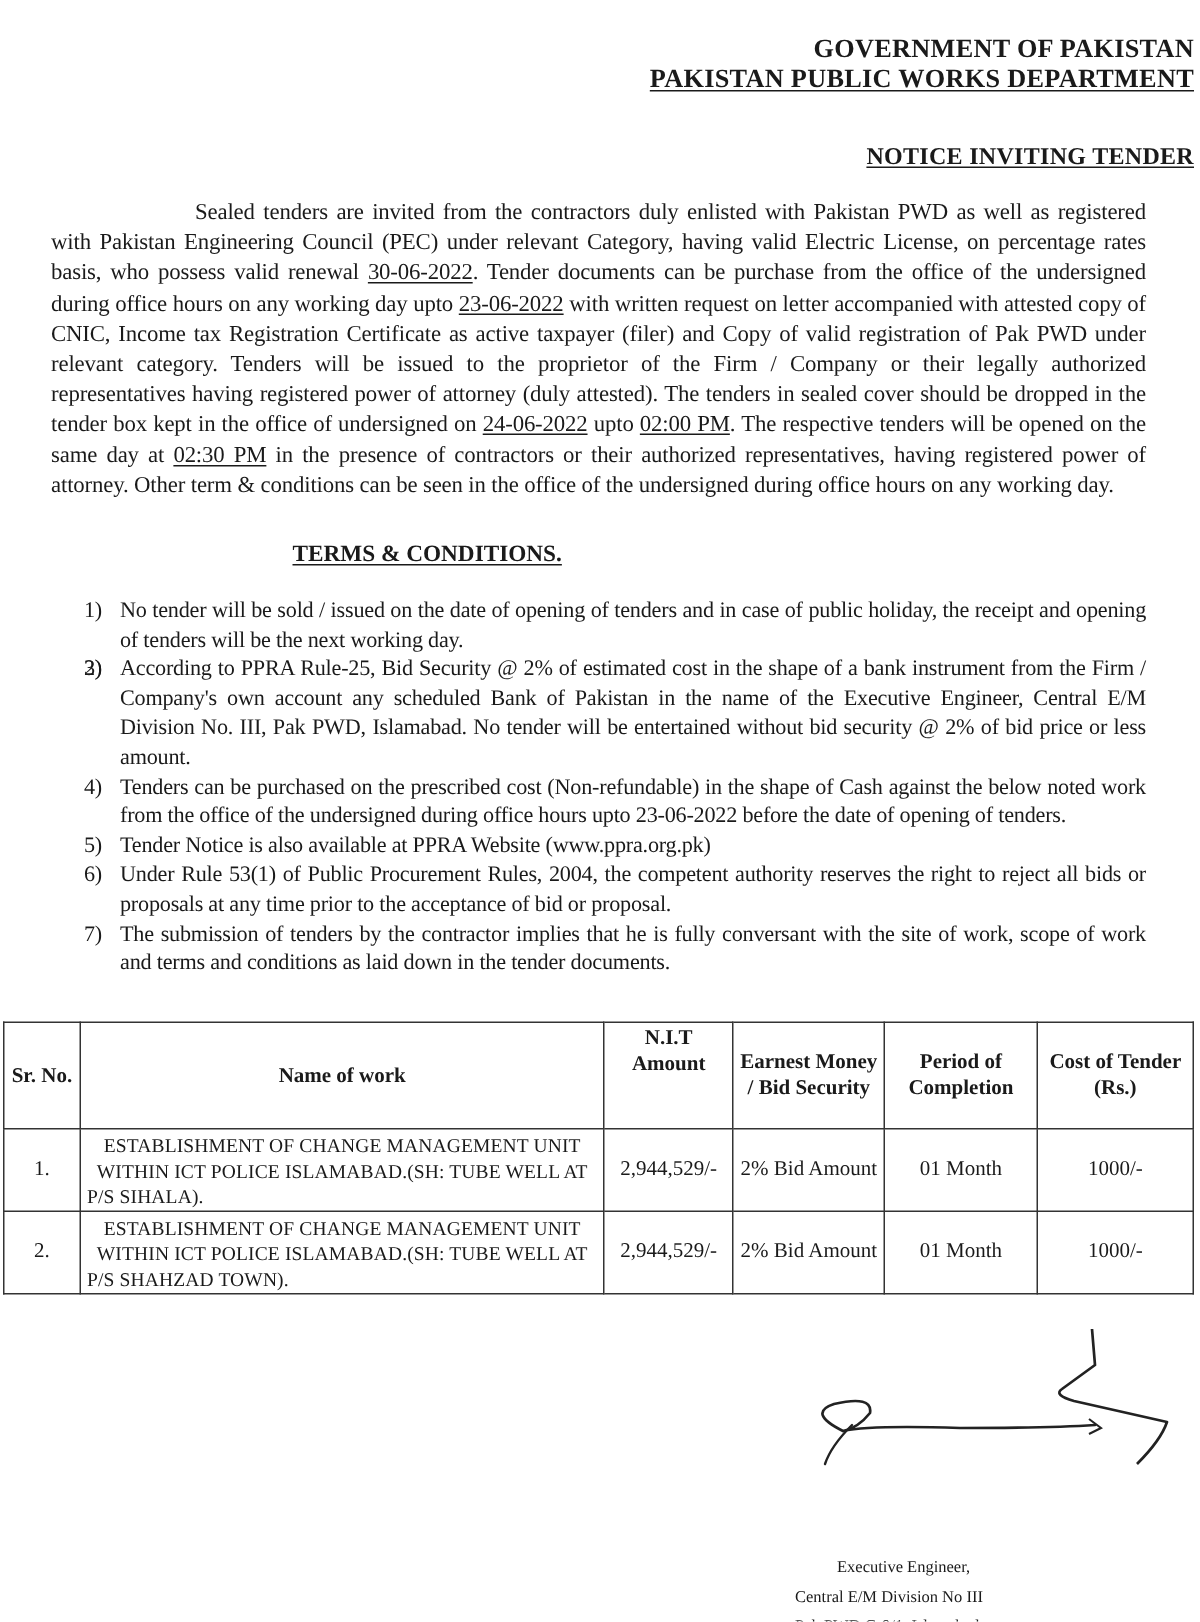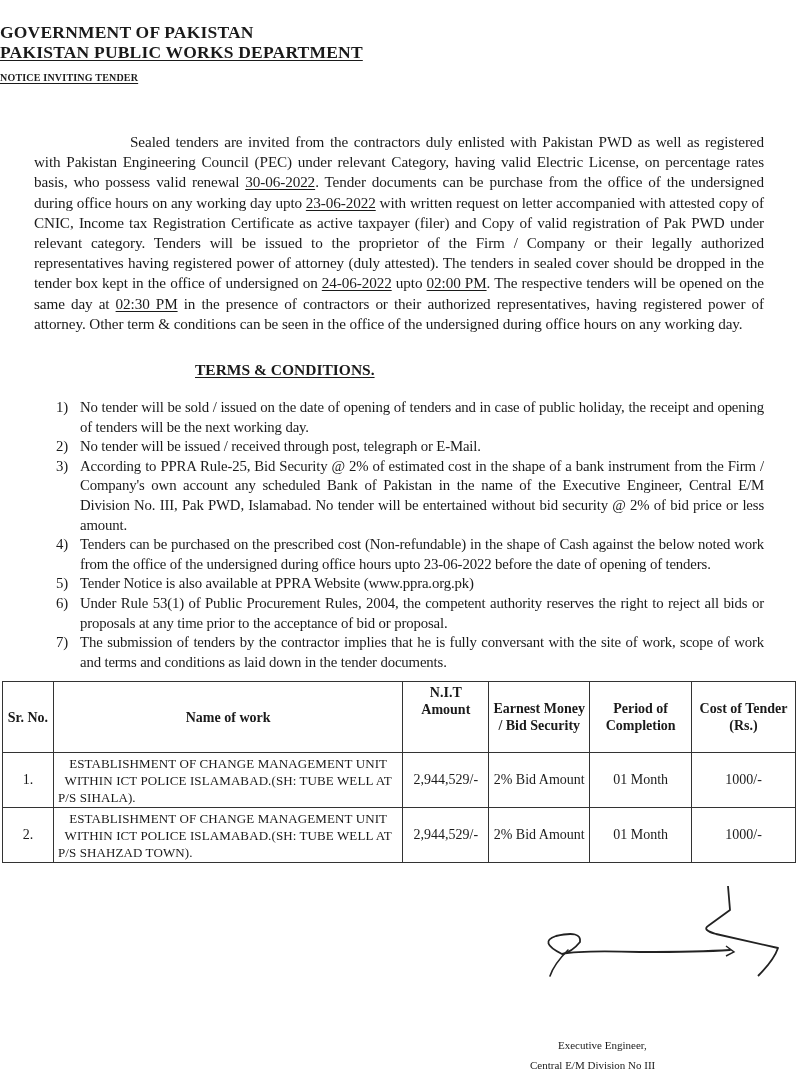--- a/index.html
+++ b/index.html
@@ -2,21 +2,21 @@
 <html><head>
 <meta charset="utf-8">
 <style>
   html, body { margin: 0; padding: 0; background: #ffffff; }
   body {
     width: 800px; height: 1081px; position: relative; overflow: hidden;
     font-family: "Liberation Serif", serif; color: #1a1a1a;
   }
   .abs { position: absolute; }
   .hdr {
-    left: 0; width: 796px; text-align: left; font-weight: bold;
+    left: 0; width: 796px; text-align: right; font-weight: bold;
     font-size: 17.5px; letter-spacing: 0.2px;
   }
   .u { text-decoration: underline; text-underline-offset: 2px; }
   .para {
     left: 34px; width: 730px; font-size: 15.2px; line-height: 20.2px;
     text-align: justify; text-indent: 96px; letter-spacing: -0.1px;
   }
   .terms-title {
     left: 195px; font-weight: bold; font-size: 15.5px;
   }
@@ -41,31 +41,31 @@
     left: 530px; top: 1036px; font-size: 11px; line-height: 19.5px;
   }
   .sig-block div { white-space: nowrap; }
   .sig-block .title { padding-left: 28px; }
 </style>
 </head>
 <body>
 
 <div class="abs hdr" style="top:22px;">GOVERNMENT OF PAKISTAN</div>
 <div class="abs hdr u" style="top:42px;">PAKISTAN PUBLIC WORKS DEPARTMENT</div>
-<div class="abs hdr u" style="top:72px; font-size:10px;">NOTICE INVITING TENDER</div>
+<div class="abs hdr u" style="top:96px; font-size:16px;">NOTICE INVITING TENDER</div>
 
 <div class="abs para" style="top:132px;">
   <span>Sealed tenders are invited from the contractors duly enlisted with Pakistan PWD as well as registered with Pakistan Engineering Council (PEC) under relevant Category, having valid Electric License, on percentage rates basis, who possess valid renewal </span><span class="u">30-06-2022</span><span>. Tender documents can be purchase from the office of the undersigned during office hours on any working day upto </span><span class="u">23-06-2022</span><span> with written request on letter accompanied with attested copy of CNIC, Income tax Registration Certificate as active taxpayer (filer) and Copy of valid registration of Pak PWD under relevant category. Tenders will be issued to the proprietor of the Firm / Company or their legally authorized representatives having registered power of attorney (duly attested). The tenders in sealed cover should be dropped in the tender box kept in the office of undersigned on </span><span class="u">24-06-2022</span><span> upto </span><span class="u">02:00 PM</span><span>. The respective tenders will be opened on the same day at </span><span class="u">02:30 PM</span><span> in the presence of contractors or their authorized representatives, having registered power of attorney. Other term &amp; conditions can be seen in the office of the undersigned during office hours on any working day.</span>
 </div>
 
 <div class="abs terms-title u" style="top:361px;">TERMS &amp; CONDITIONS.</div>
 
 <ul class="abs terms" style="top:398px;">
   <li><span class="num">1)</span><span>No tender will be sold / issued on the date of opening of tenders and in case of public holiday, the receipt and opening of tenders will be the next working day.</span></li>
-  <li><span class="num">2)</span><span>No tender will be issued / received through post, telegraph or E-Mail.</span></li>
+  <li><span class="num">2)</span></li>
   <li><span class="num">3)</span><span>According to PPRA Rule-25, Bid Security @ 2% of estimated cost in the shape of a bank instrument from the Firm / Company's own account any scheduled Bank of Pakistan in the name of the Executive Engineer, Central E/M Division No. III, Pak PWD, Islamabad. No tender will be entertained without bid security @ 2% of bid price or less amount.</span></li>
   <li><span class="num">4)</span><span>Tenders can be purchased on the prescribed cost (Non-refundable) in the shape of Cash against the below noted work from the office of the undersigned during office hours upto 23-06-2022 before the date of opening of tenders.</span></li>
   <li><span class="num">5)</span><span>Tender Notice is also available at PPRA Website (www.ppra.org.pk)</span></li>
   <li><span class="num">6)</span><span>Under Rule 53(1) of Public Procurement Rules, 2004, the competent authority reserves the right to reject all bids or proposals at any time prior to the acceptance of bid or proposal.</span></li>
   <li><span class="num">7)</span><span>The submission of tenders by the contractor implies that he is fully conversant with the site of work, scope of work and terms and conditions as laid down in the tender documents.</span></li>
 </ul>
 
 <table class="tender">
   <colgroup>
     <col style="width:51px">

